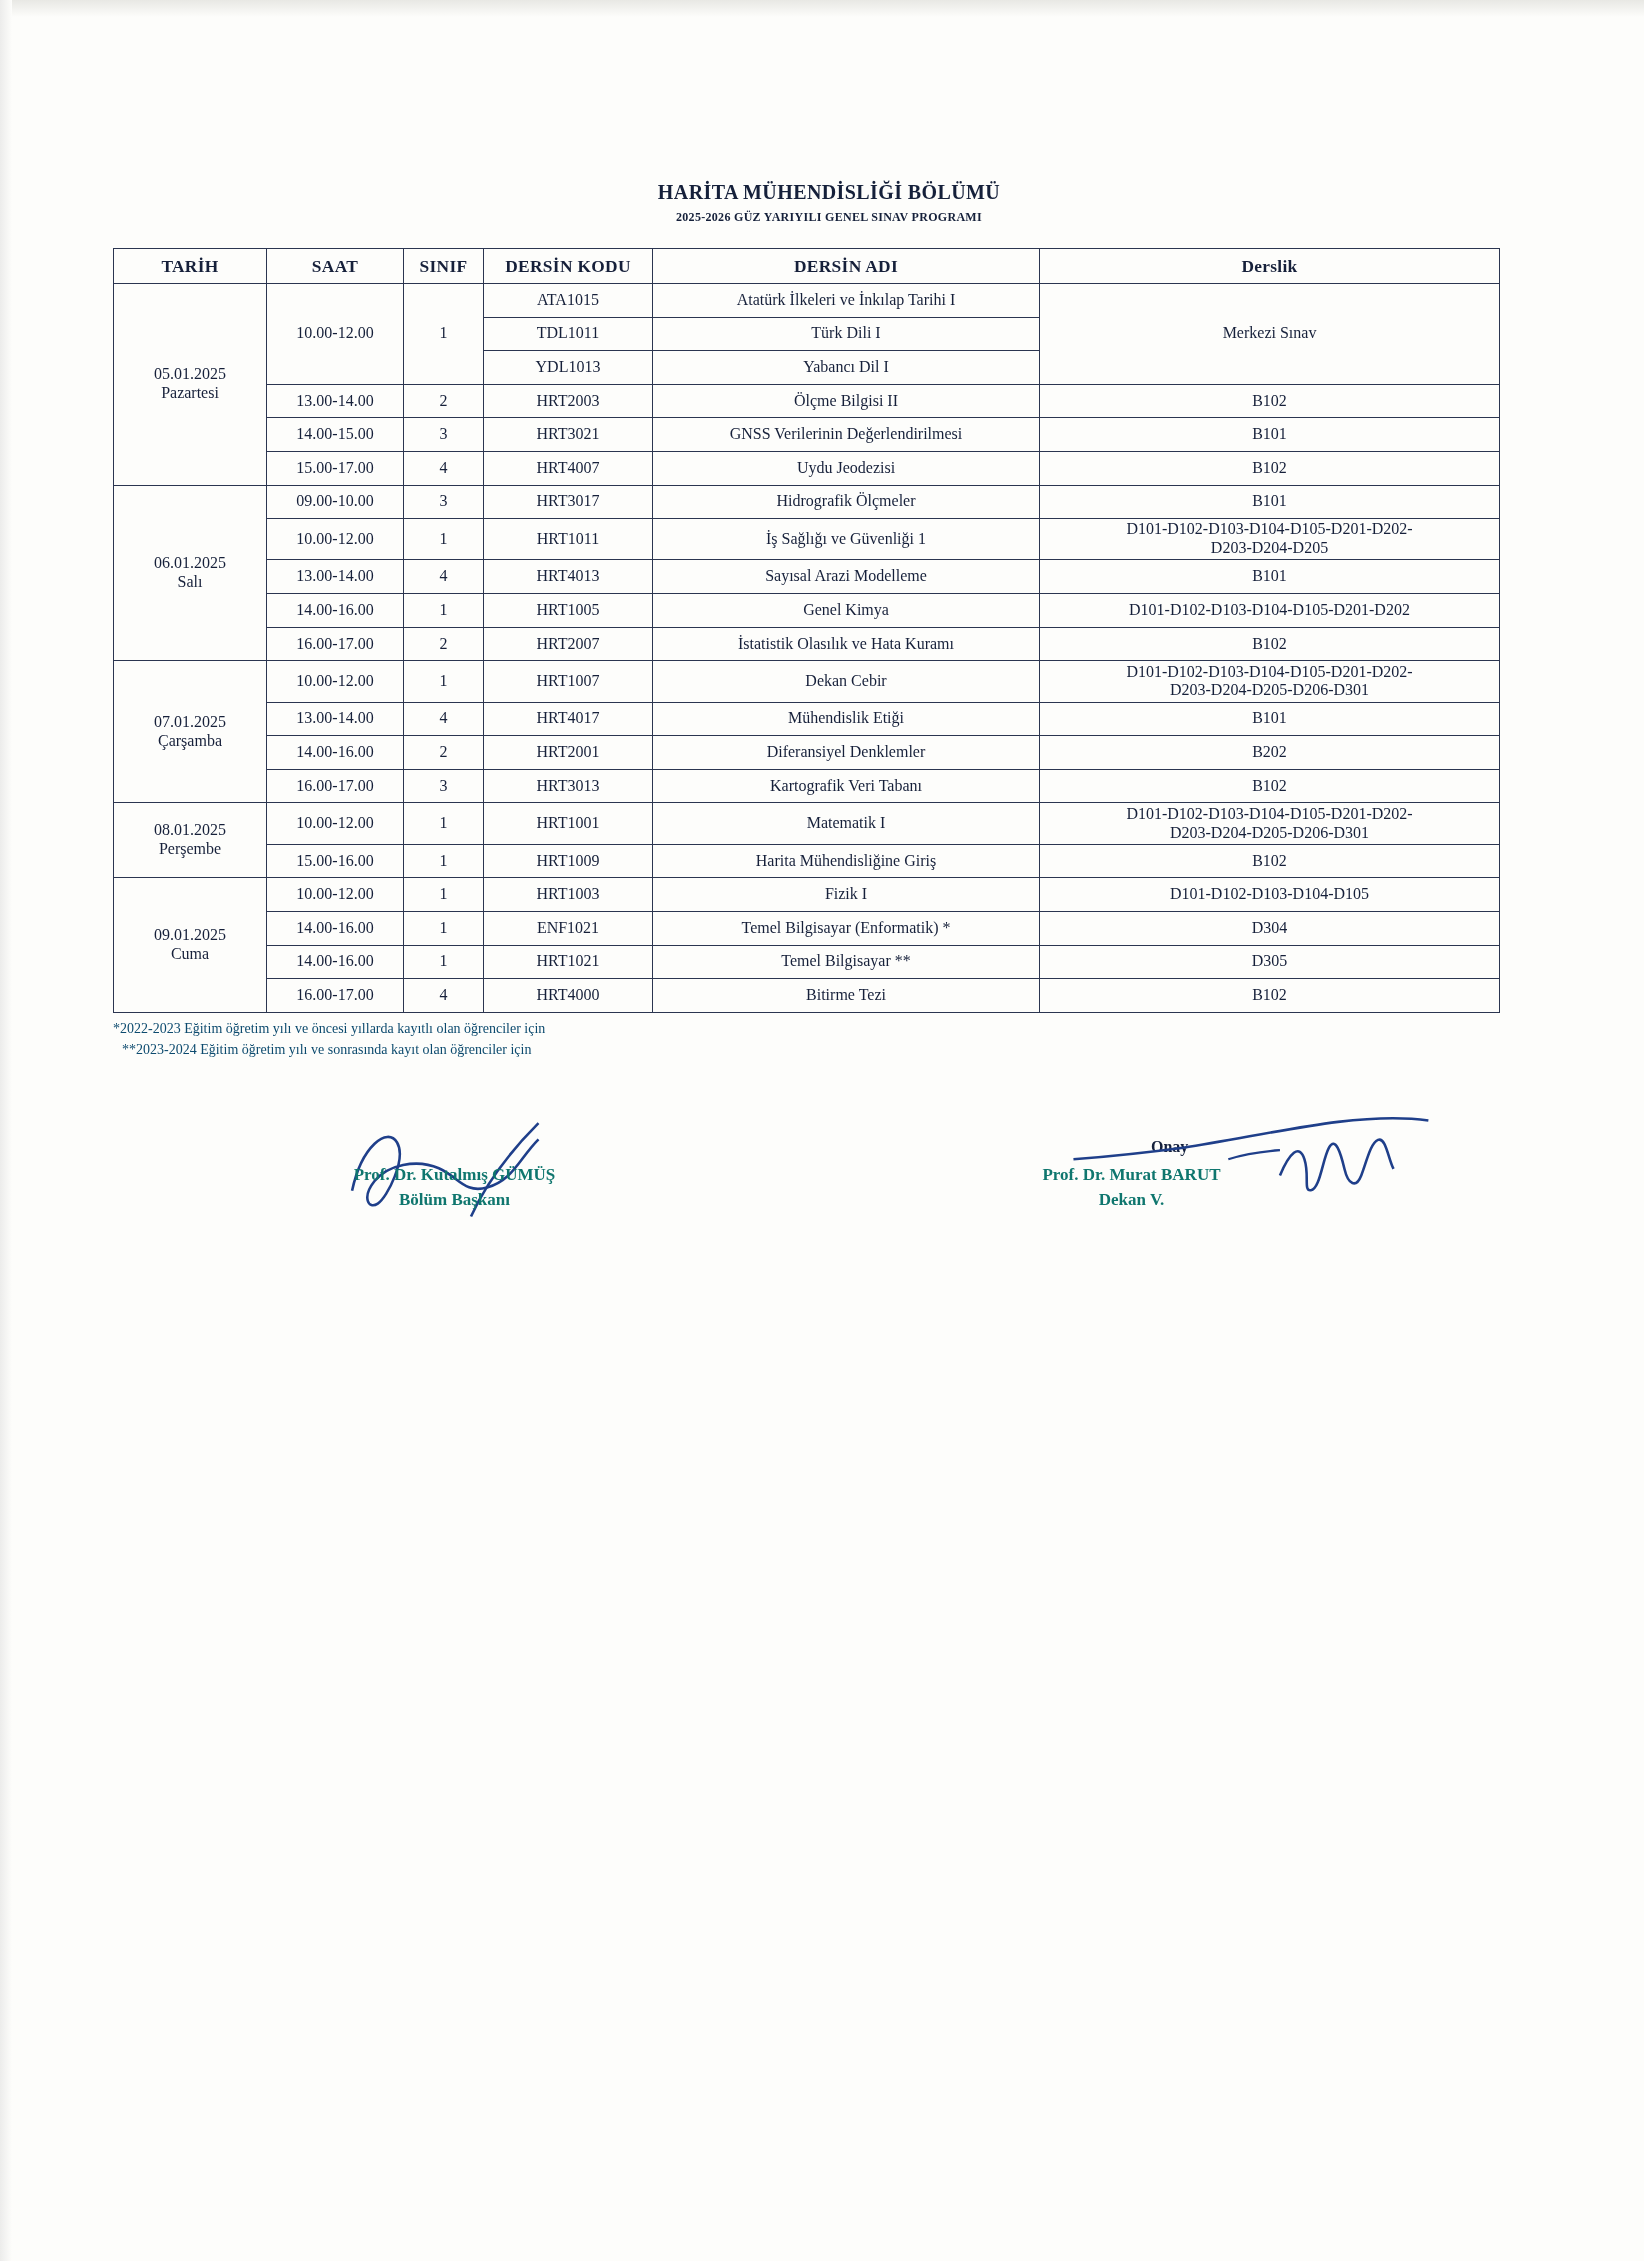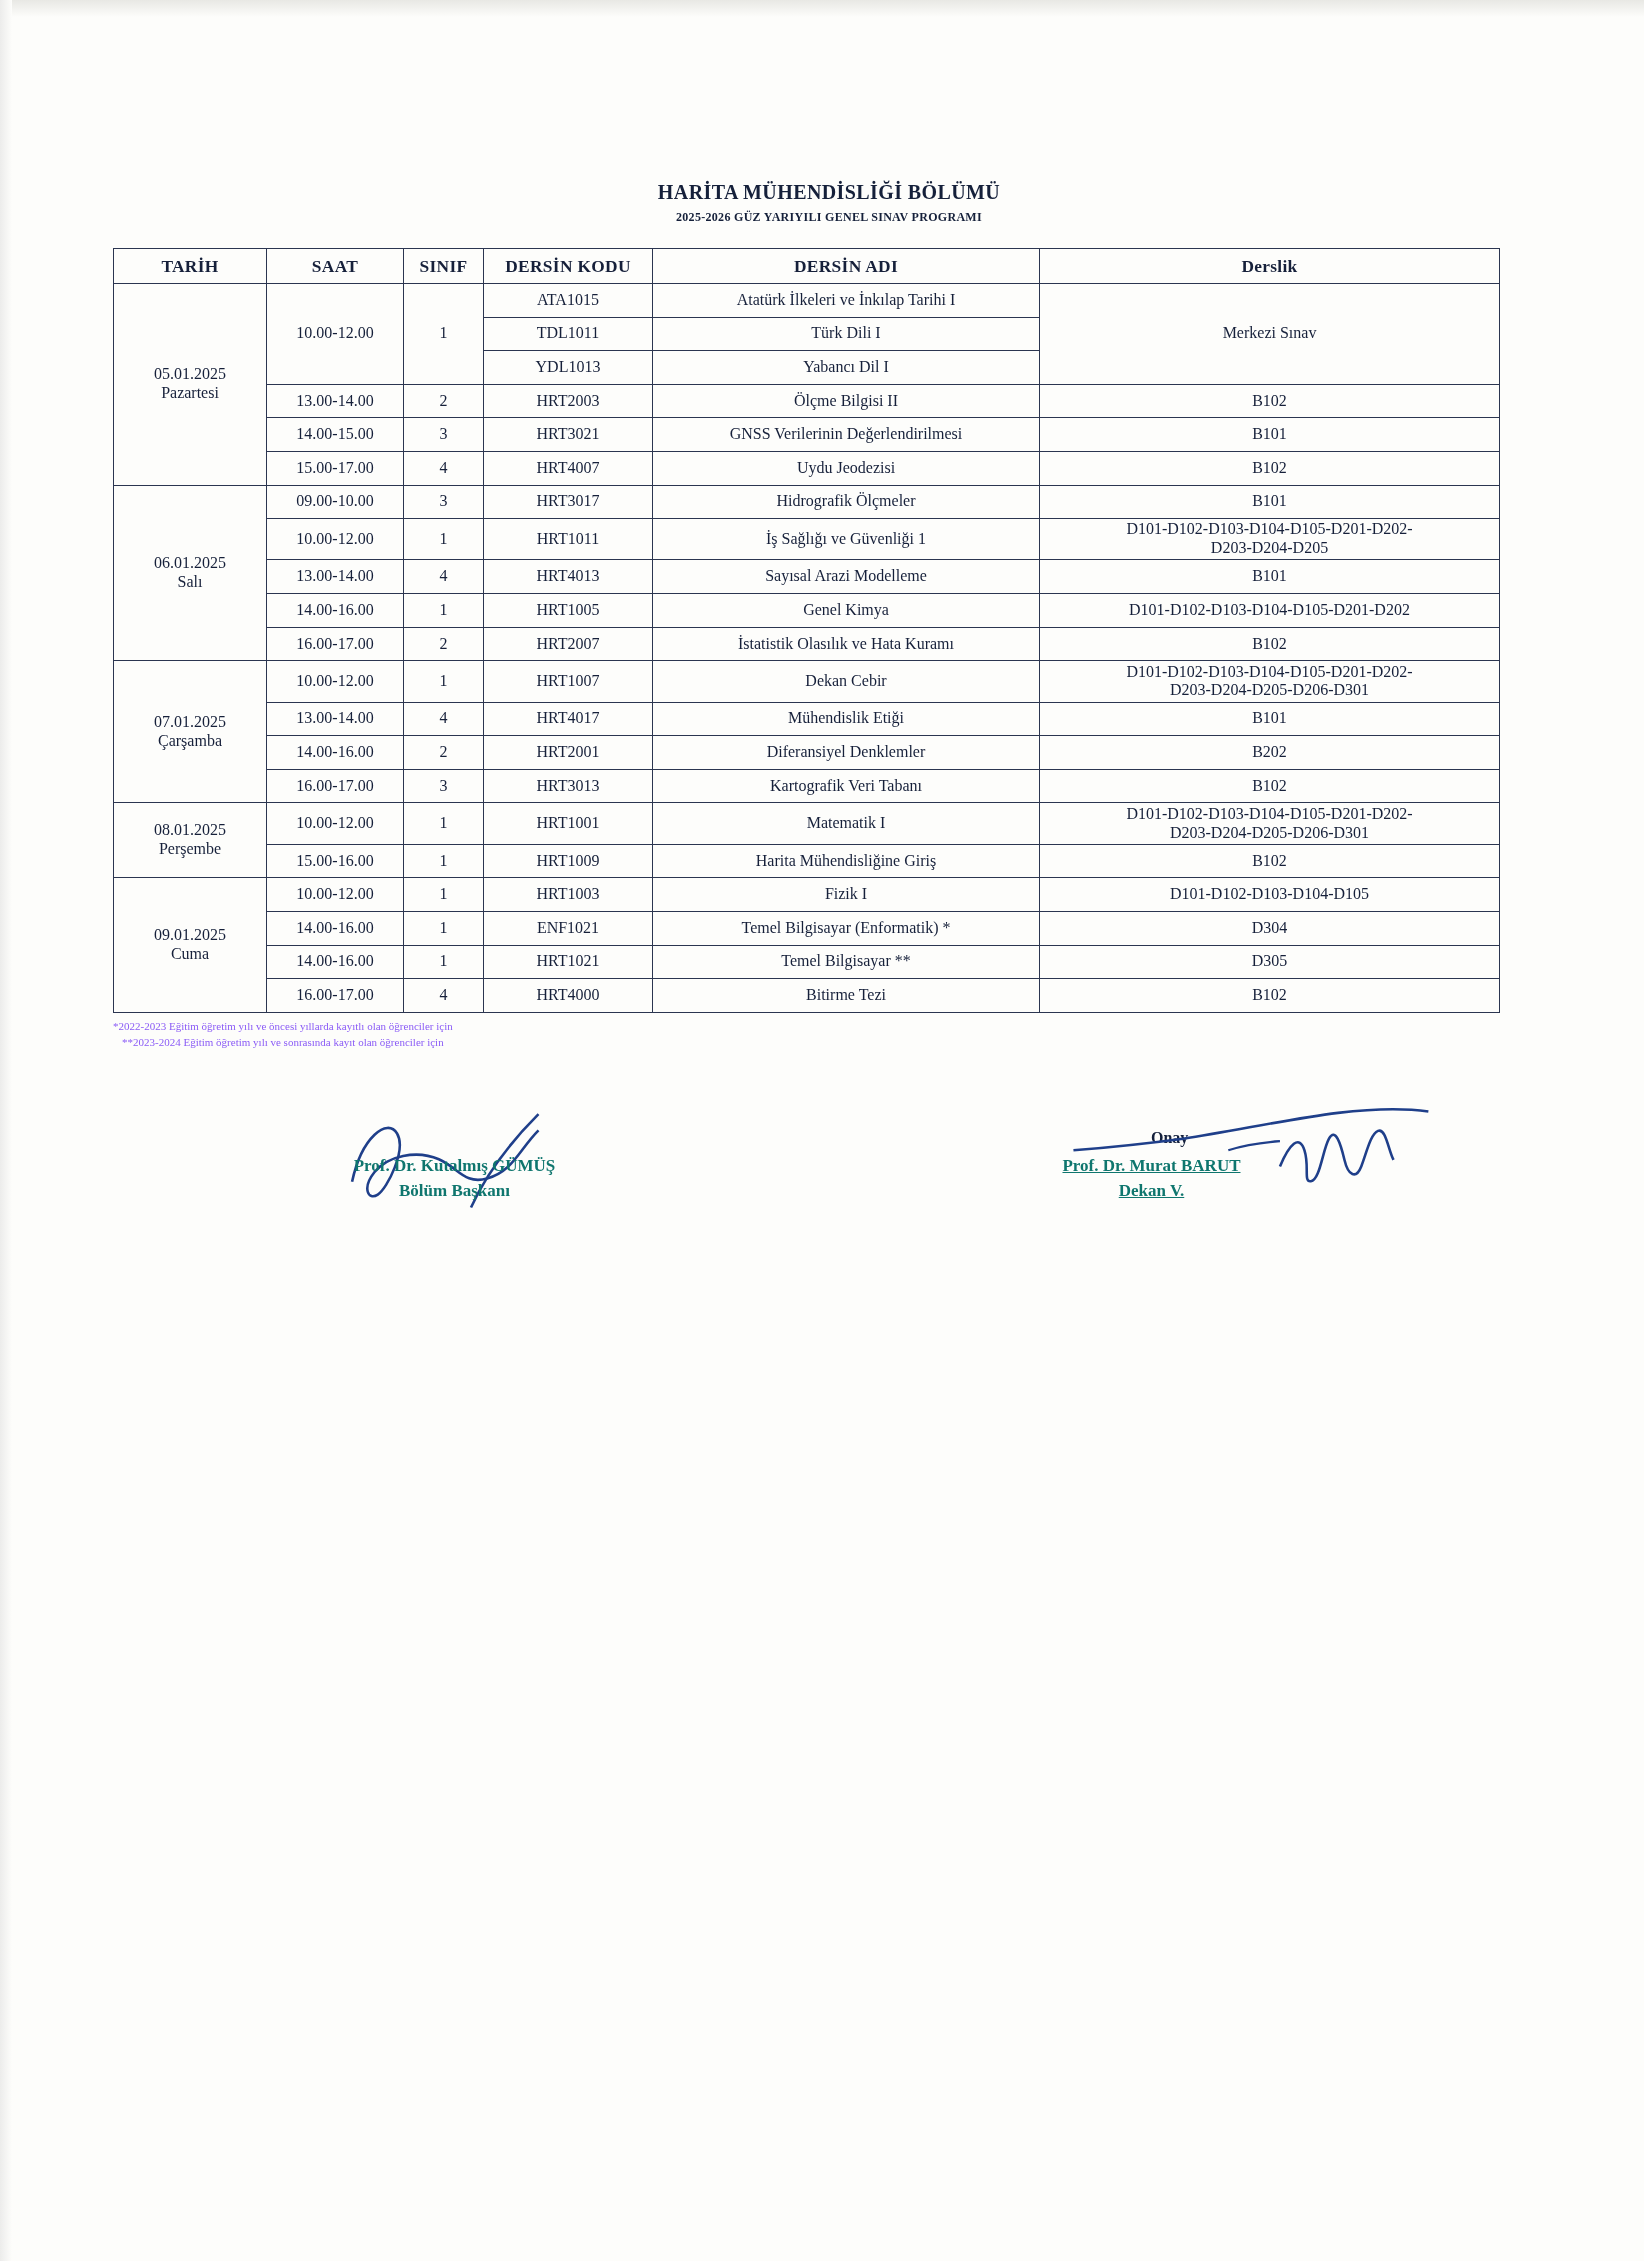--- a/index.html
+++ b/index.html
@@ -93,41 +93,41 @@
   }
   td.derslik-multi {
     font-size: 15.5px;
     line-height: 1.25;
     padding: 3.9px 2.6px;
   }
   td.kod, td.ad, td.derslik { font-size: 16px; }
 
   .footnotes {
     margin-top: 5.2px;
-    font-size: 11px;
+    font-size: 14px;
     line-height: 1.5;
-    color: #8b5cf6;
+    color: #0c4a6e;
   }
   .footnote-2 { margin-left: 9px; }
 
   .signatures {
     position: relative;
     margin-top: 54px;
     height: 129px;
   }
   .sig {
     position: absolute;
     text-align: center;
     font-weight: bold;
     font-size: 17px;
     color: #0f766e;
     line-height: 1.45;
   }
   .sig-left  { left: 161px; top: 49px; width: 361px; }
-  .sig-right { left: 858px; top: 49px; width: 361px; text-decoration: underline; }
+  .sig-right { left: 838px; top: 49px; width: 361px; }
 
   .onay {
     position: absolute;
     left: 1038px;
     top: 24.5px;
     font-size: 16px;
     font-weight: bold;
     color: #14203c;
   }
   svg.sig-svg { position: absolute; overflow: visible; }

